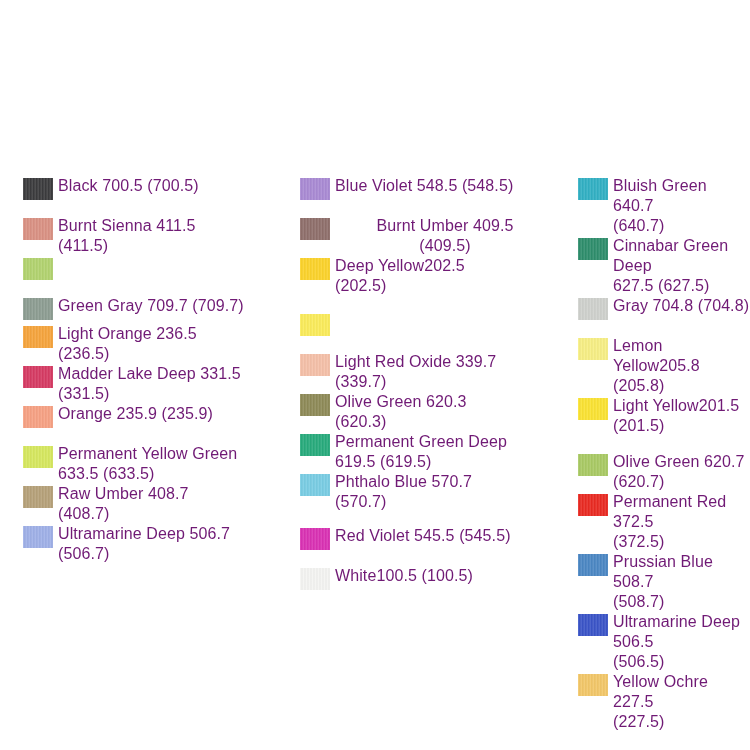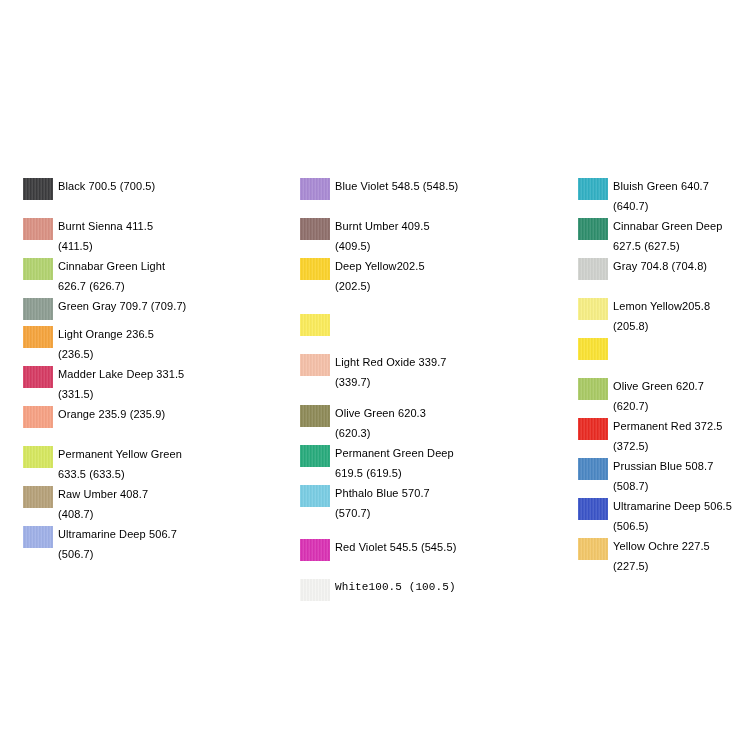--- a/index.html
+++ b/index.html
@@ -57,45 +57,43 @@
         rgba(255,255,255,0.20) 0px,
         rgba(255,255,255,0.00) 1px,
         rgba(0,0,0,0.05) 2px,
         rgba(255,255,255,0.12) 3px);
     pointer-events: none;
   }
 
   .label {
     display: block;
     margin-left: 35px;
-    font-size: 11px;
+    font-size: 16px;
     line-height: 20px;
-    color: #000000;
+    color: #701a75;
     letter-spacing: 0.1px;
     white-space: pre-line;
   }
 </style>
 </head>
 <body style="background: rgb(255, 255, 255);">
 
 <div id="chart">
     <div class="column col-1">
       <div class="swatch-row" style="min-height: 24px; margin-bottom: 16px;">
         <div class="swatch" style="background: rgb(59, 59, 61);"></div>
         <span class="label">Black 700.5 (700.5)</span>
       </div>
       <div class="swatch-row" style="min-height: 40px; margin-bottom: 0px;">
         <div class="swatch" style="background: rgb(218, 145, 131);"></div>
         <span class="label">Burnt Sienna 411.5
 (411.5)</span>
       </div>
       <div class="swatch-row" style="min-height: 40px; margin-bottom: 0px;">
         <div class="swatch" style="background: rgb(178, 211, 111);"></div>
-        <span class="label">Cinnabar Green Light
-626.7 (626.7)</span>
       </div>
       <div class="swatch-row" style="min-height: 24px; margin-bottom: 4px;">
         <div class="swatch" style="background: rgb(141, 157, 146);"></div>
         <span class="label">Green Gray 709.7 (709.7)</span>
       </div>
       <div class="swatch-row" style="min-height: 40px; margin-bottom: 0px;">
         <div class="swatch" style="background: rgb(246, 164, 60);"></div>
         <span class="label">Light Orange 236.5
 (236.5)</span>
       </div>
@@ -122,34 +120,34 @@
         <div class="swatch" style="background: rgb(159, 176, 232);"></div>
         <span class="label">Ultramarine Deep 506.7
 (506.7)</span>
       </div>
     </div>
     <div class="column col-2">
       <div class="swatch-row" style="min-height: 24px; margin-bottom: 16px;">
         <div class="swatch" style="background: rgb(169, 138, 212);"></div>
         <span class="label">Blue Violet 548.5 (548.5)</span>
       </div>
-      <div class="swatch-row" style="min-height: 40px; margin-bottom: 0px;">
+      <div class="swatch-row" style="min-height: 40px; margin-bottom: 0px; text-align: center;">
         <div class="swatch" style="background: rgb(143, 111, 107);"></div>
         <span class="label">Burnt Umber 409.5
 (409.5)</span>
       </div>
       <div class="swatch-row" style="min-height: 40px; margin-bottom: 16px;">
         <div class="swatch" style="background: rgb(252, 211, 42);"></div>
         <span class="label">Deep Yellow202.5
 (202.5)</span>
       </div>
       <div class="swatch-row" style="min-height: 40px; margin-bottom: 0px;">
         <div class="swatch" style="background: rgb(251, 236, 90);"></div>
       </div>
-      <div class="swatch-row" style="min-height: 40px; margin-bottom: 11px;">
+      <div class="swatch-row" style="min-height: 40px; margin-bottom: 0px;">
         <div class="swatch" style="background: rgb(245, 192, 168);"></div>
         <span class="label">Light Red Oxide 339.7
 (339.7)</span>
       </div>
       <div class="swatch-row" style="min-height: 40px; margin-bottom: 0px;">
         <div class="swatch" style="background: rgb(142, 138, 87);"></div>
         <span class="label">Olive Green 620.3
 (620.3)</span>
       </div>
       <div class="swatch-row" style="min-height: 40px; margin-bottom: 0px;">
@@ -159,21 +157,21 @@
       </div>
       <div class="swatch-row" style="min-height: 40px; margin-bottom: 14px;">
         <div class="swatch" style="background: rgb(121, 205, 228);"></div>
         <span class="label">Phthalo Blue 570.7
 (570.7)</span>
       </div>
       <div class="swatch-row" style="min-height: 24px; margin-bottom: 16px;">
         <div class="swatch" style="background: rgb(218, 49, 180);"></div>
         <span class="label">Red Violet 545.5 (545.5)</span>
       </div>
-      <div class="swatch-row" style="min-height: 24px; margin-bottom: 8px; font-family: Liberation Mono, monospace;">
+      <div class="swatch-row" style="min-height: 24px; margin-bottom: 8px;">
         <div class="swatch" style="background: rgb(244, 244, 242);"></div>
         <span class="label">White100.5 (100.5)</span>
       </div>
     </div>
     <div class="column col-3">
       <div class="swatch-row" style="min-height: 40px; margin-bottom: 0px;">
         <div class="swatch" style="background: rgb(49, 176, 196);"></div>
         <span class="label">Bluish Green 640.7
 (640.7)</span>
       </div>
@@ -186,20 +184,21 @@
         <div class="swatch" style="background: rgb(207, 209, 205);"></div>
         <span class="label">Gray 704.8 (704.8)</span>
       </div>
       <div class="swatch-row" style="min-height: 40px; margin-bottom: 0px;">
         <div class="swatch" style="background: rgb(247, 239, 132);"></div>
         <span class="label">Lemon Yellow205.8
 (205.8)</span>
       </div>
       <div class="swatch-row" style="min-height: 24px; margin-bottom: 16px;">
         <div class="swatch" style="background: rgb(251, 227, 50);"></div>
+        <span class="label">Light Yellow201.5 (201.5)</span>
       </div>
       <div class="swatch-row" style="min-height: 40px; margin-bottom: 0px;">
         <div class="swatch" style="background: rgb(169, 202, 100);"></div>
         <span class="label">Olive Green 620.7
 (620.7)</span>
       </div>
       <div class="swatch-row" style="min-height: 40px; margin-bottom: 0px;">
         <div class="swatch" style="background: rgb(234, 42, 34);"></div>
         <span class="label">Permanent Red 372.5
 (372.5)</span>

